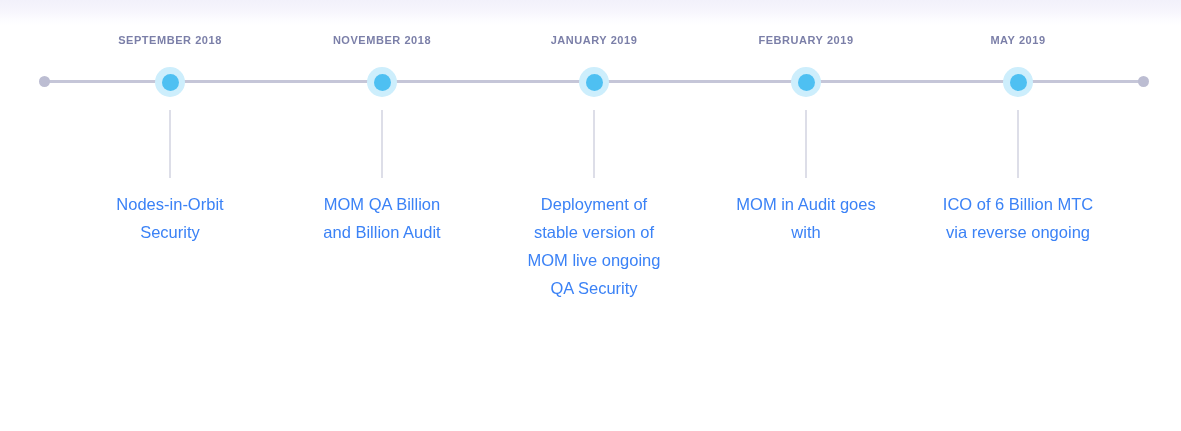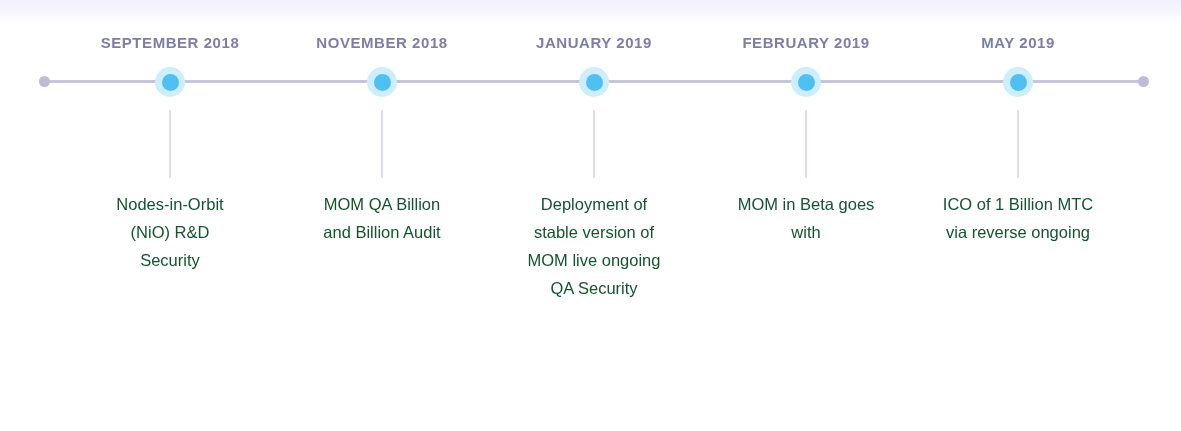--- a/index.html
+++ b/index.html
@@ -61,21 +61,21 @@
     width: 212px;
     margin-left: -106px;
     text-align: center;
   }
 
   .date-label {
     position: absolute;
     top: 34px;
     left: 0;
     width: 100%;
-    font-size: 15px;
+    font-size: 11px;
     font-weight: bold;
     letter-spacing: 0.55px;
     color: #7b7fa8;
     text-transform: uppercase;
     white-space: nowrap;
   }
 
   
   .node {
     position: absolute;
@@ -108,21 +108,21 @@
     background: #dddee8;
   }
 
   .description {
     position: absolute;
     top: 190px;
     left: 0;
     width: 100%;
     font-size: 16.5px;
     line-height: 28px;
-    color: #14532d;
+    color: #3b82f6;
     padding: 0 6px;
     box-sizing: border-box;
   }
   .description .line {
     display: block;
     white-space: nowrap;
   }
 </style>
 </head>
 <body>
@@ -137,21 +137,20 @@
 
   <div id="milestones-root">
       <div class="milestone" style="left: 170px;">
         <div class="date-label">SEPTEMBER 2018</div>
         <div class="node">
           <div class="node-core"></div>
         </div>
         <div class="connector"></div>
         <div class="description">
           <span class="line">Nodes-in-Orbit</span>
-          <span class="line">(NiO) R&amp;D</span>
           <span class="line">Security</span>
         </div>
       </div>
       <div class="milestone" style="left: 382px;">
         <div class="date-label">NOVEMBER 2018</div>
         <div class="node">
           <div class="node-core"></div>
         </div>
         <div class="connector"></div>
         <div class="description">
@@ -172,30 +171,30 @@
           <span class="line">QA Security</span>
         </div>
       </div>
       <div class="milestone" style="left: 806px;">
         <div class="date-label">FEBRUARY 2019</div>
         <div class="node">
           <div class="node-core"></div>
         </div>
         <div class="connector"></div>
         <div class="description">
-          <span class="line">MOM in Beta goes</span>
+          <span class="line">MOM in Audit goes</span>
           <span class="line">with</span>
         </div>
       </div>
       <div class="milestone" style="left: 1018px;">
         <div class="date-label">MAY 2019</div>
         <div class="node">
           <div class="node-core"></div>
         </div>
         <div class="connector"></div>
         <div class="description">
-          <span class="line">ICO of 1 Billion MTC</span>
+          <span class="line">ICO of 6 Billion MTC</span>
           <span class="line">via reverse ongoing</span>
         </div>
       </div>
     </div>
 
 </div>
 
 </body></html>

